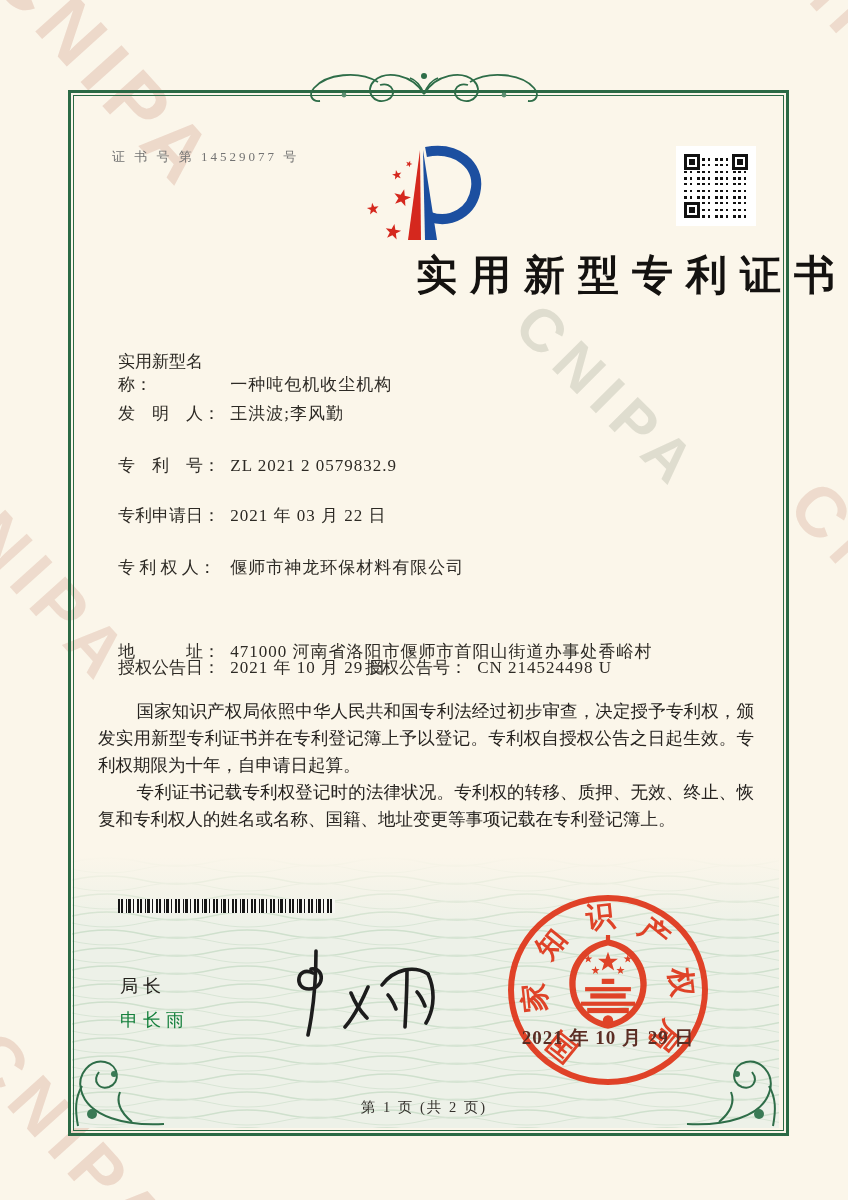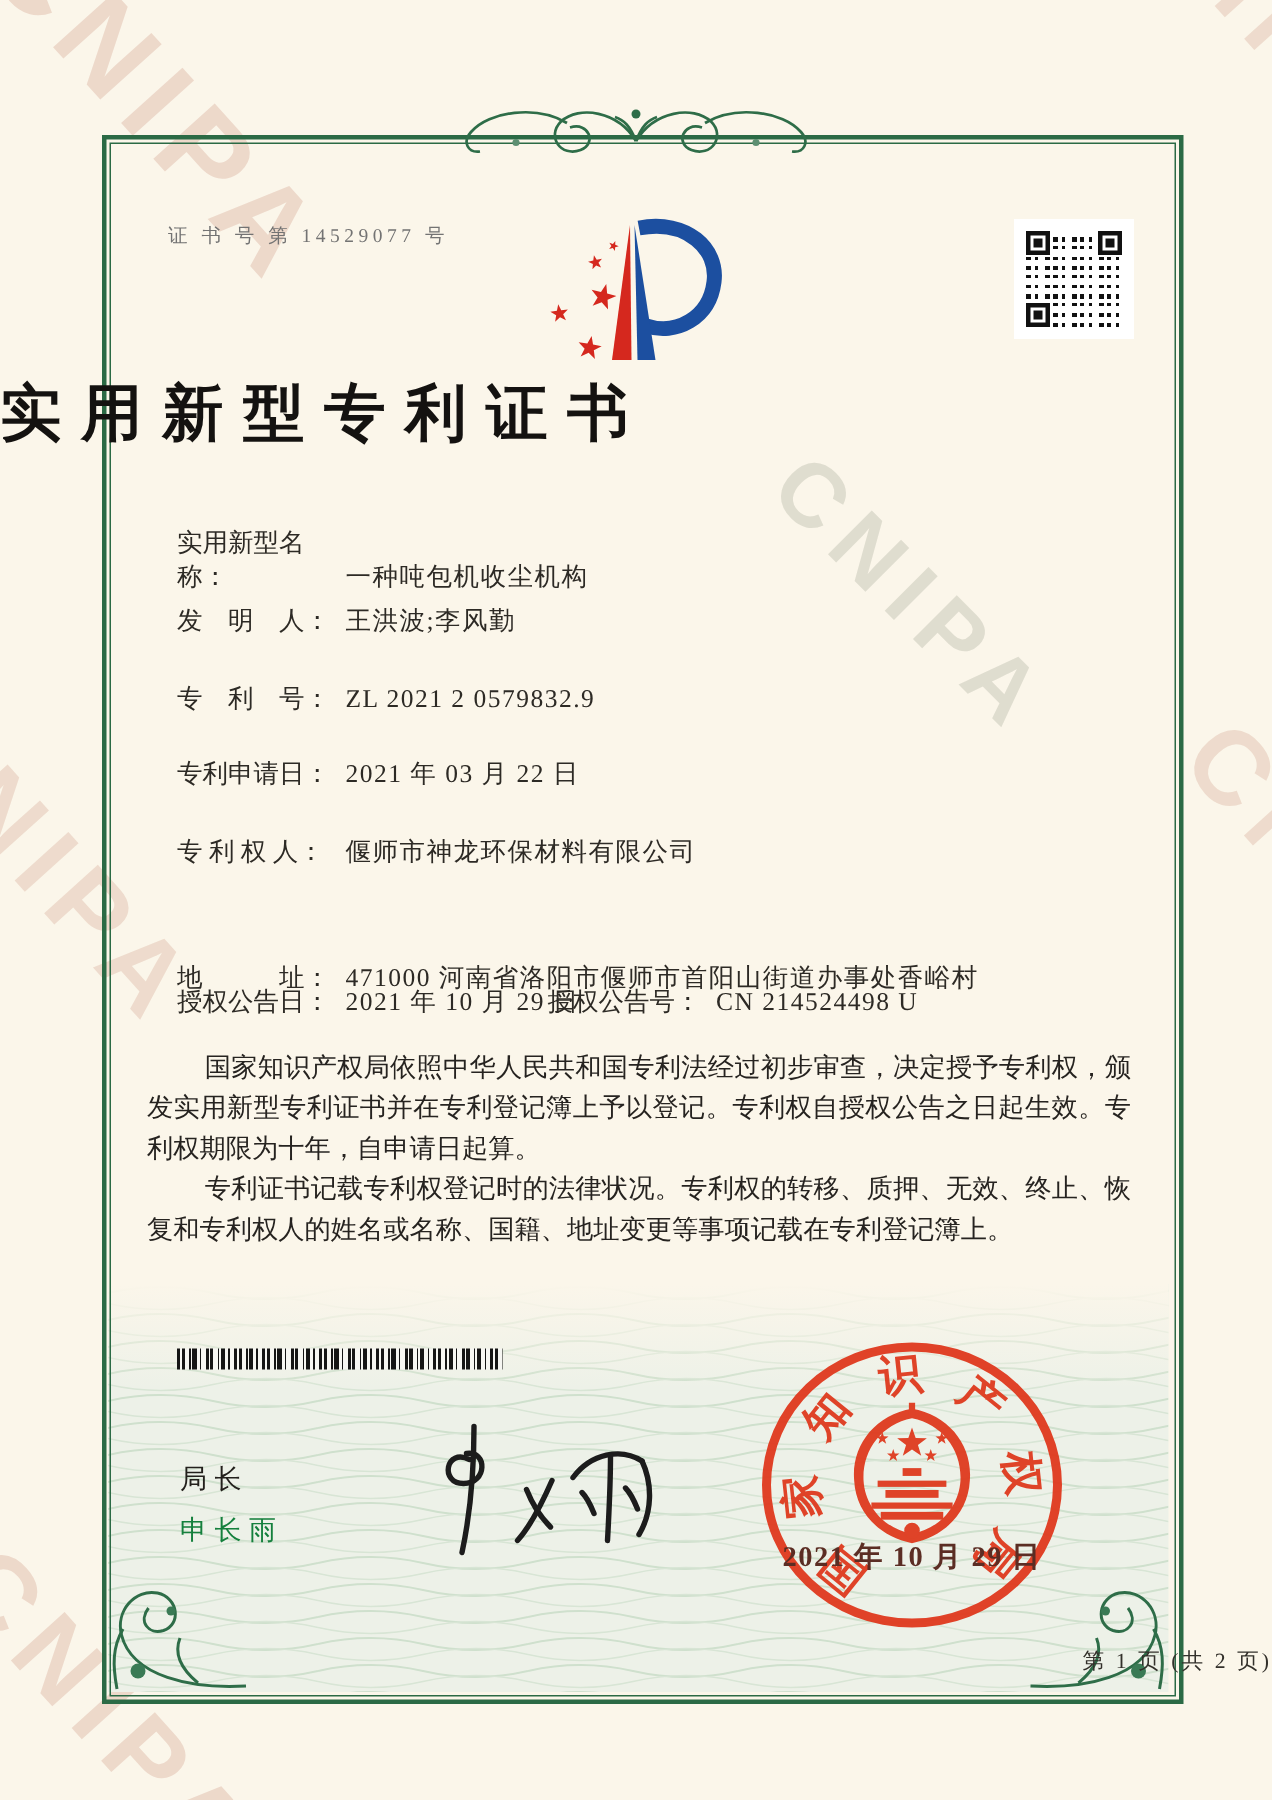--- a/index.html
+++ b/index.html
@@ -21,21 +21,21 @@
   .cert-no{position:absolute;left:112px;top:148px;font-size:13px;letter-spacing:3px;color:#737373;z-index:4;}
   .logo{position:absolute;left:363px;top:142px;z-index:4;}
   .qr-box{position:absolute;left:676px;top:146px;width:80px;height:80px;background:#fff;z-index:4;}
   .qr{position:absolute;left:8px;top:8px;width:64px;height:64px;background:
       repeating-linear-gradient(90deg,#111 0 3px,#fff 3px 6px,#111 6px 8px,#fff 8px 13px,#111 13px 16px,#fff 16px 18px),
       repeating-linear-gradient(0deg,#111 0 3px,#fff 3px 7px,#111 7px 9px,#fff 9px 14px,#111 14px 16px,#fff 16px 19px);
       background-blend-mode:lighten;}
   .finder{position:absolute;width:10px;height:10px;border:3px solid #111;
           background:linear-gradient(#111,#111) center/6px 6px no-repeat,#fff;}
   .f-tl{left:0;top:0}.f-tr{right:0;top:0}.f-bl{left:0;bottom:0}
-  .title{position:absolute;left:0;top:248px;width:848px;text-align:left;font-size:41px;font-weight:bold;
+  .title{position:absolute;left:0;top:248px;width:848px;text-align:right;font-size:41px;font-weight:bold;
          letter-spacing:13px;color:#141210;z-index:4;}
   
   .row{position:absolute;left:118px;width:650px;font-size:17px;color:#2d2a25;z-index:4;}
   .flabel{display:inline-block;width:108px;}
   .fvalue{letter-spacing:1px;}
   .grant2{position:absolute;left:247px;top:0;}
   
   .body-text{position:absolute;left:98px;top:698px;width:656px;font-size:17.5px;line-height:27px;
              text-align:justify;color:#262320;z-index:4;}
   .body-text p{margin:0;text-indent:2.2em;}
@@ -49,21 +49,21 @@
   
   .seal{position:absolute;left:508px;top:895px;width:200px;height:190px;z-index:6;opacity:.95;}
   .seal-ring{position:absolute;inset:0;border:6px solid #e0391e;border-radius:50%;}
   .seal-chars{position:absolute;inset:0;transform:rotate(-6deg);}
   .seal-chars span{position:absolute;left:50%;top:50%;font-size:29px;font-weight:bold;color:#df3a1e;
                    font-family:"Liberation Serif",serif;}
   .seal-date{position:absolute;left:0;top:130px;width:100%;text-align:center;font-size:19px;
              font-weight:bold;letter-spacing:1px;color:#54231a;z-index:7;}
   .emblem{position:absolute;left:47px;top:40px;}
   
-  .page-info{position:absolute;left:0;top:1098px;width:848px;text-align:right;font-size:14.5px;
+  .page-info{position:absolute;left:0;top:1098px;width:848px;text-align:center;font-size:14.5px;
              letter-spacing:2px;color:#33302b;z-index:4;}
   .note-box{position:absolute;left:330px;top:1134px;width:212px;height:34px;background:#ffffff;
             text-align:center;line-height:34px;font-size:16.5px;letter-spacing:3px;color:#2a2722;z-index:4;}
 </style>
 </head>
 <body>
 
 <div class="page">
 
   <span class="wm" style="left:-42px;top:22px;font-size:80px;color:rgba(206,150,128,0.30);transform:rotate(48deg);">CNIPA</span>

